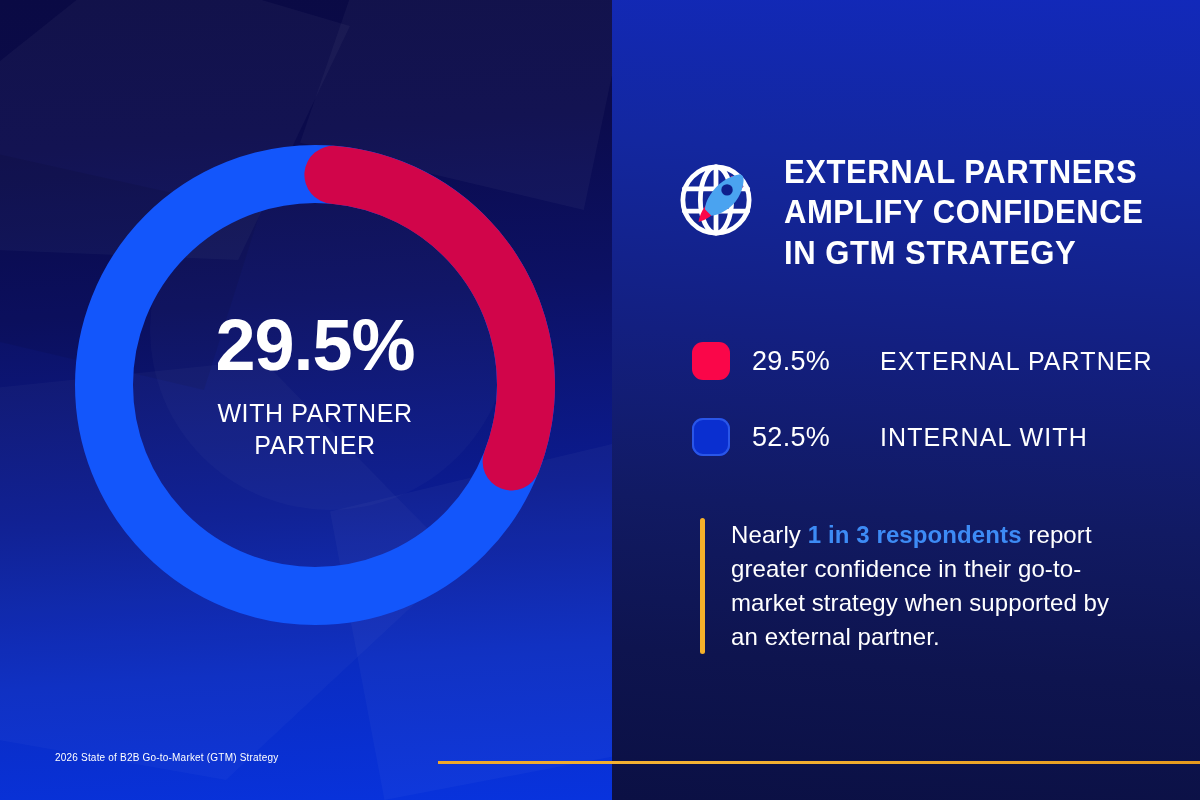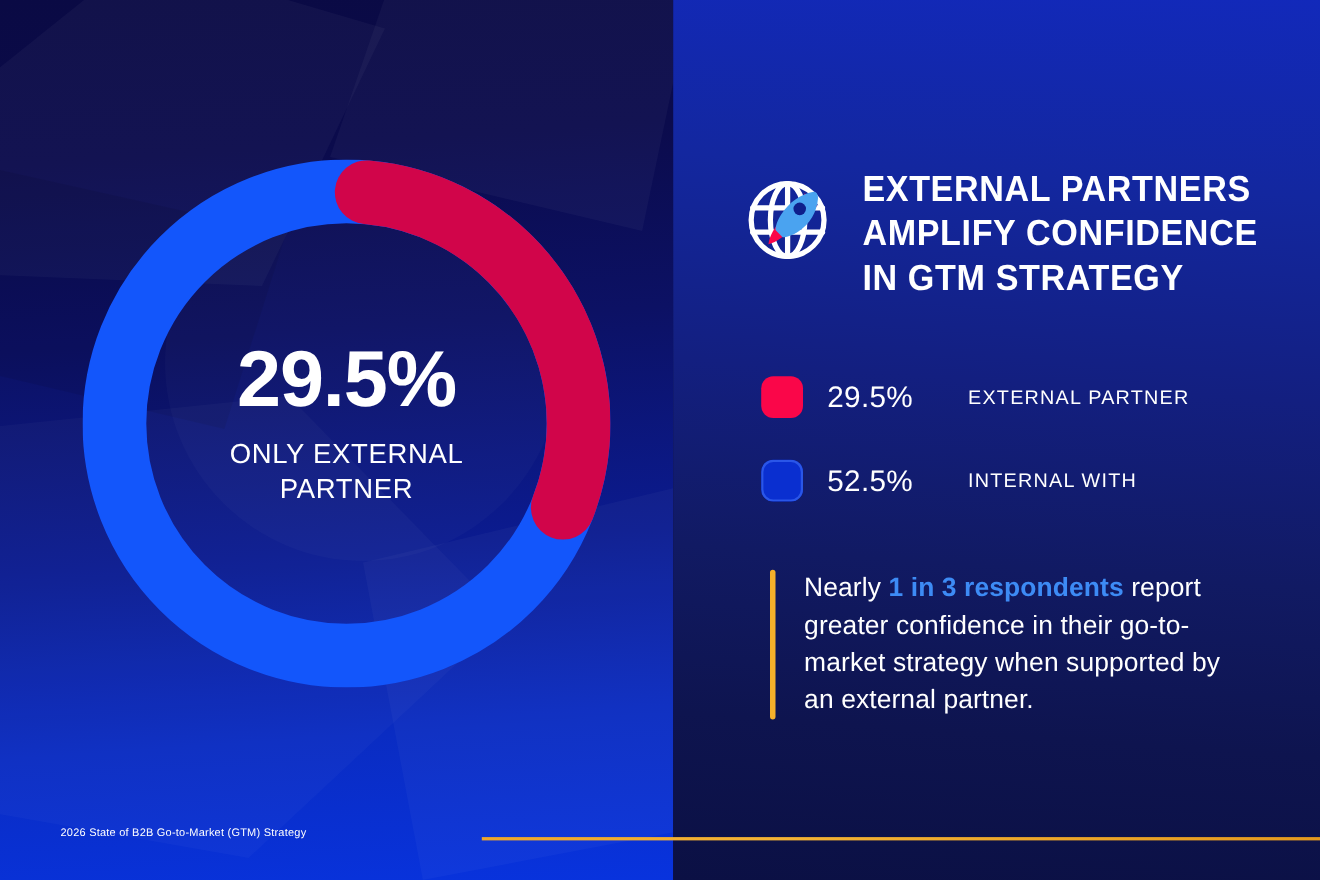--- a/index.html
+++ b/index.html
@@ -77,21 +77,21 @@
 
   .legend{ position:absolute; left:80px; top:338px; }
   .legend-row{ display:flex; align-items:center; height:46px; margin-bottom:30px; }
   .swatch{ width:38px; height:38px; border-radius:11px; flex:0 0 auto; }
   .swatch.red{ background:#fa0649; }
   .swatch.blue{ background:#0a2fd0; box-shadow:inset 0 0 0 2px #2a56e8; }
   .legend-pct{
     width:128px; margin-left:22px; font-size:27px; color:#ffffff;
     letter-spacing:0.3px; font-weight:400;
   }
-  .legend-name{ font-size:18px; color:#ffffff; letter-spacing:1.1px; font-weight:400; }
+  .legend-name{ font-size:25px; color:#ffffff; letter-spacing:1.1px; font-weight:400; }
 
   .callout{ position:absolute; left:700px; top:518px; width:420px; display:flex; }
   .callout-bar{ width:5px; border-radius:3px; background:#f5b02a; flex:0 0 auto; }
   .callout-text{
     margin-left:26px; font-size:24px; line-height:1.42; color:#ffffff;
     letter-spacing:0.1px;
   }
   .callout-text b{ color:#3d8bf5; font-weight:bold; }
 </style>
 </head>
@@ -111,21 +111,21 @@
       <svg width="480" height="480" viewBox="0 0 480 480">
 
         <circle cx="240" cy="240" r="211" fill="none" stroke="#1356fb" stroke-width="58"></circle>
 
         <circle cx="240" cy="240" r="211" fill="none" stroke="#d1054a" stroke-width="58" stroke-linecap="round" stroke-dasharray="391.2 934.2" stroke-dashoffset="0" transform="rotate(-85 240 240)"></circle>
       </svg>
     </div>
 
     <div class="donut-center">
       <div class="donut-value">29.5%</div>
-      <div class="donut-label">ONLY EXTERNAL
+      <div class="donut-label">WITH PARTNER
 PARTNER</div>
     </div>
 
     <div class="footer-note">2026 State of B2B Go-to-Market (GTM) Strategy</div>
   </div>
 
   <div class="right-panel">
 
     <div class="head-row">
       <svg class="globe-icon" viewBox="0 0 100 100">

